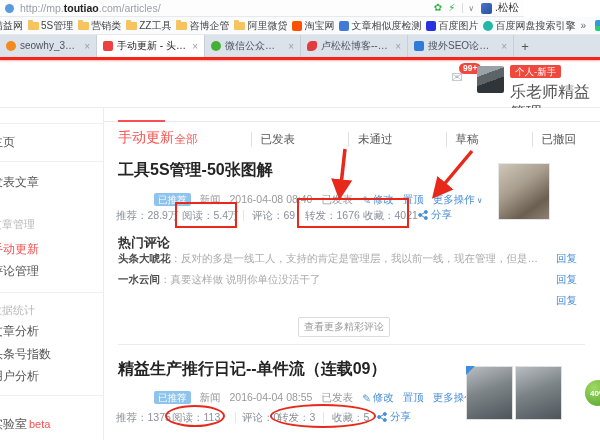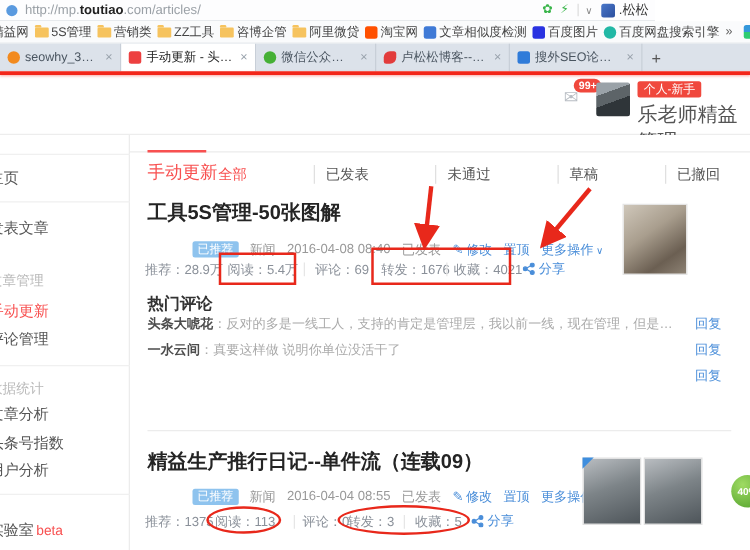--- a/index.html
+++ b/index.html
@@ -285,20 +285,21 @@
       <span>分享</span>
     </div>
     <div class="thumb1"></div>
 
     <div class="hctitle">热门评论</div>
     <div class="comm" style="top:144px"><b>头条大唬花</b><span>：反对的多是一线工人，支持的肯定是管理层，我以前一线，现在管理，但是即使是做一线的时候也喜欢把工具整理…</span></div>
     <div class="reply" style="top:144px">回复</div>
     <div class="comm" style="top:165px"><b>一水云间</b><span>：真要这样做 说明你单位没活干了</span></div>
     <div class="reply" style="top:165px">回复</div>
     <div class="reply" style="top:186px">回复</div>
+    <div class="morebtn">查看更多精彩评论</div>
     <div class="adiv"></div>
 
     <div class="atitle" style="top:251px">精益生产推行日记--单件流（连载09）</div>
     <div class="ameta" style="top:283px">
       <span class="abadge">已推荐</span>
       <span>新闻</span>
       <span>2016-04-04 08:55</span>
       <span>已发表</span>
       <span class="alink">
           <span>✎</span>

